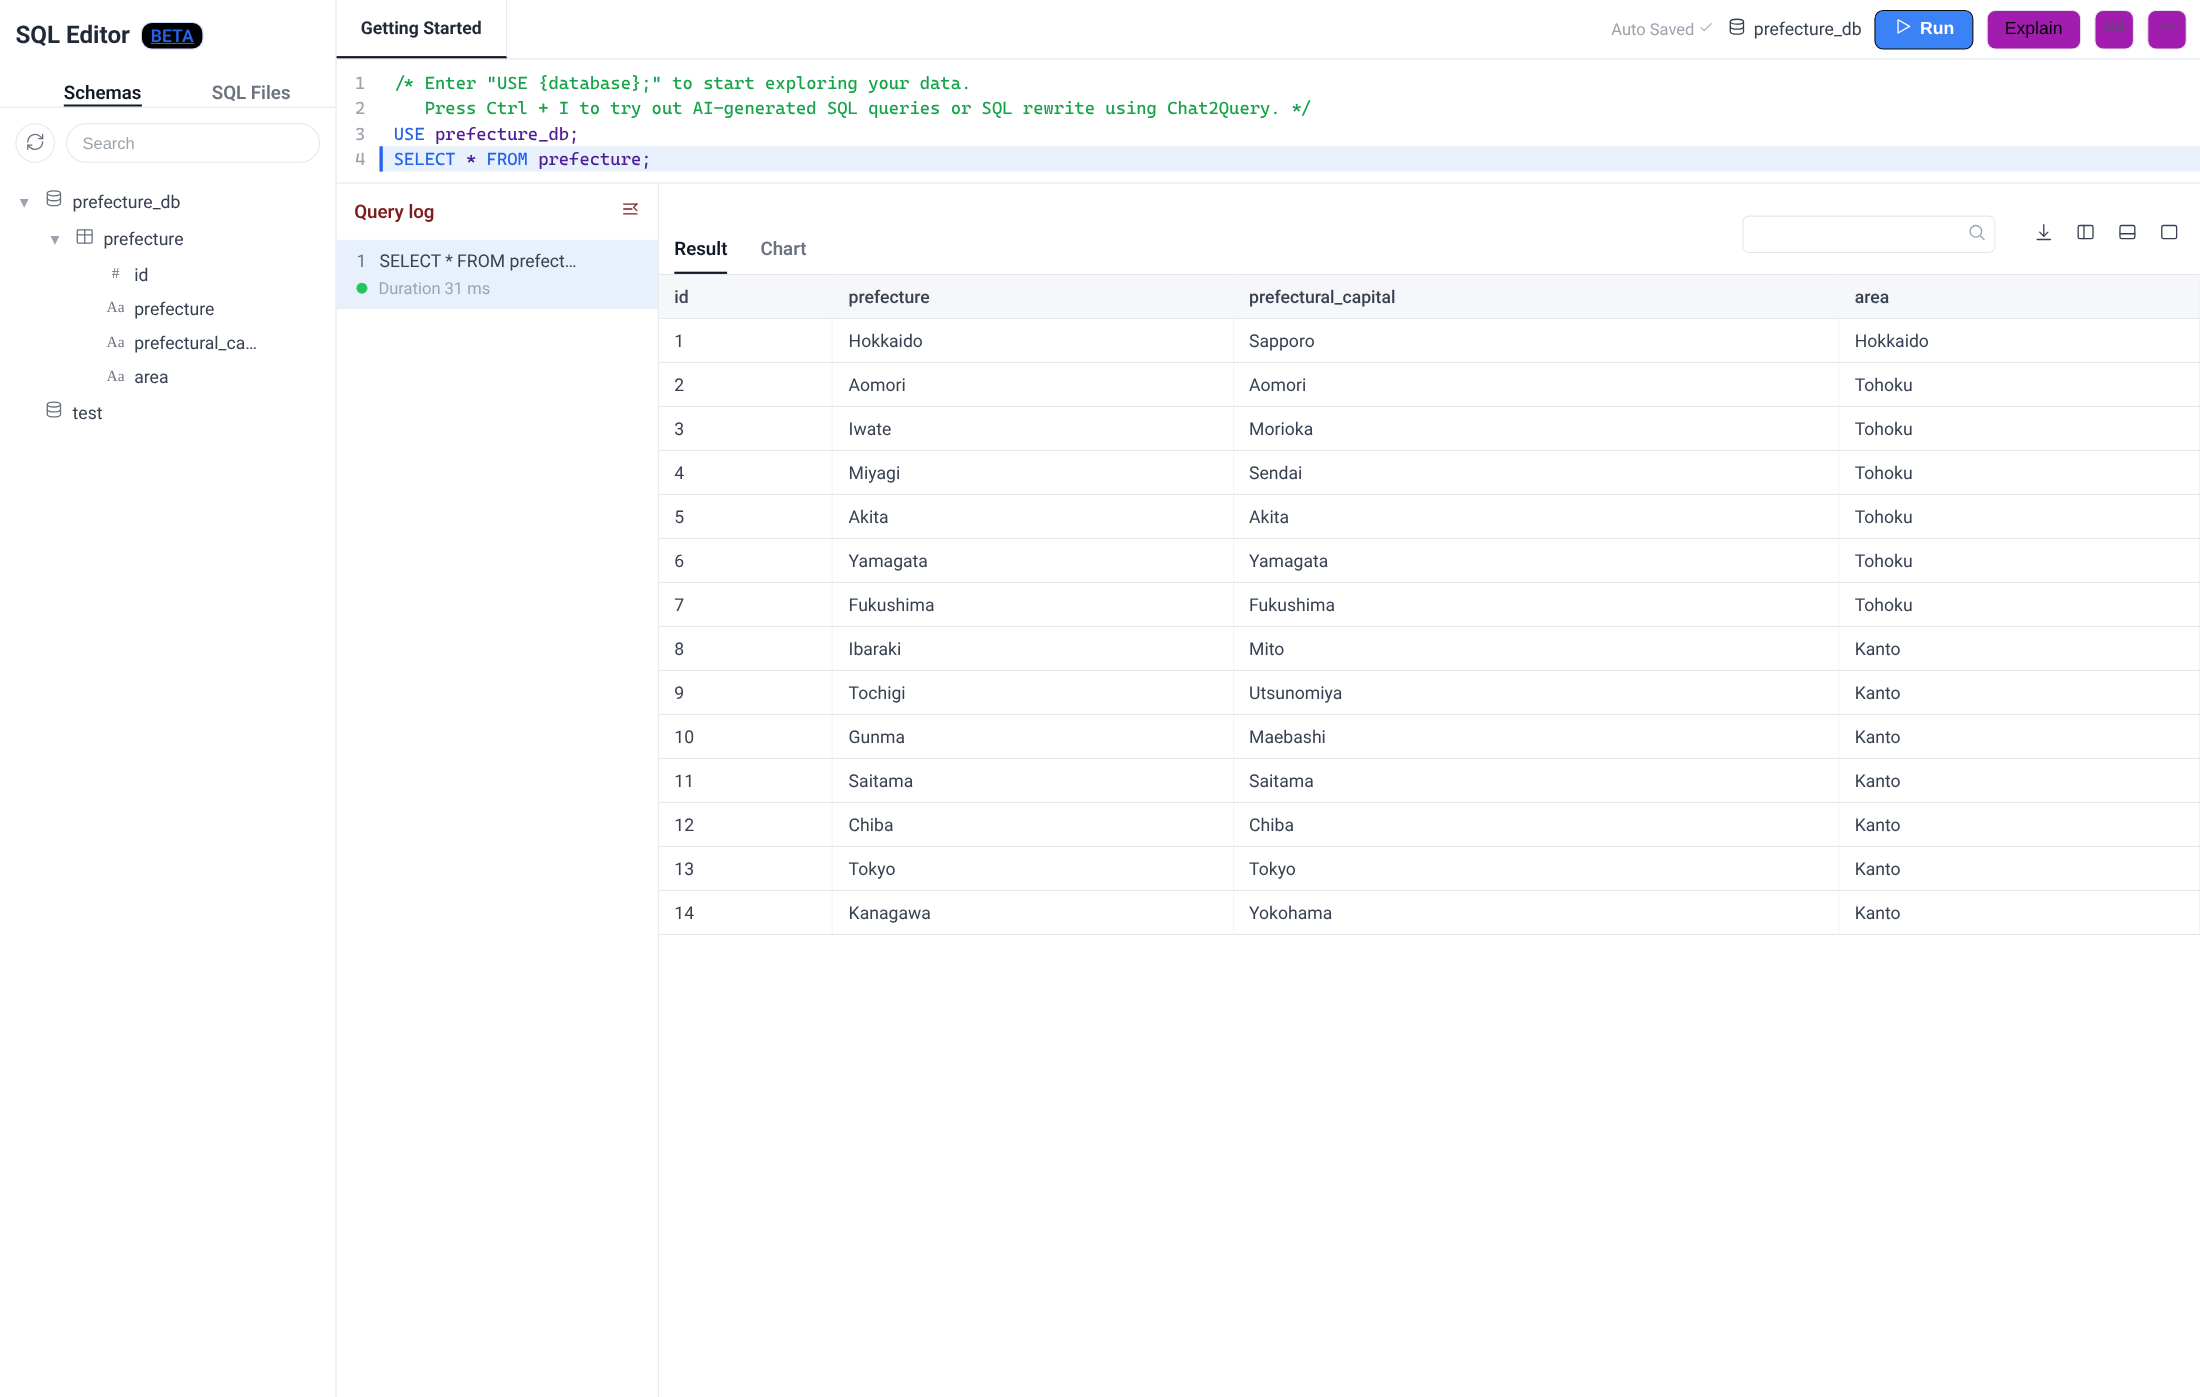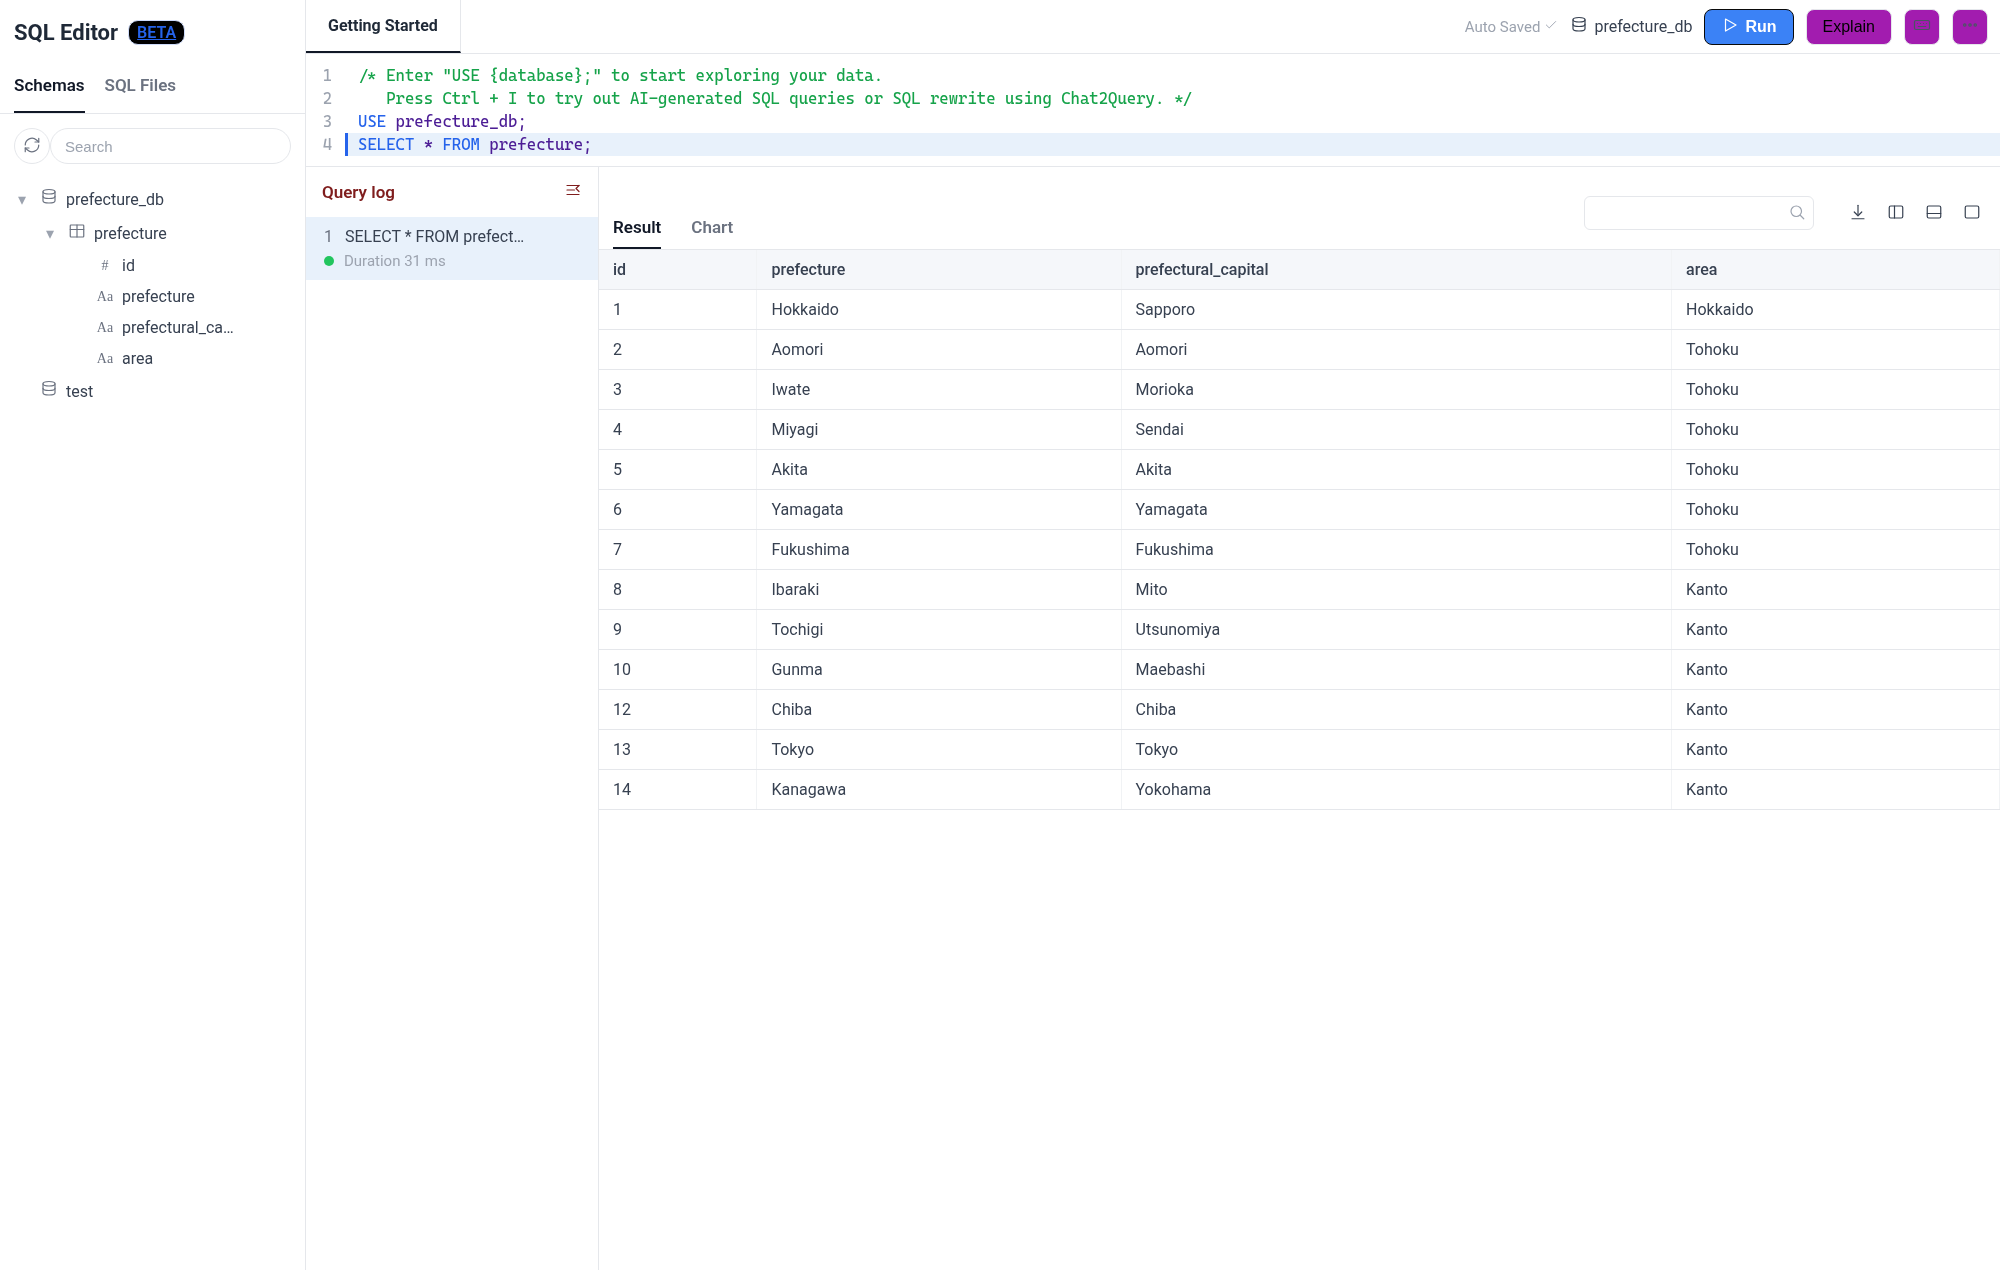--- a/index.html
+++ b/index.html
@@ -7,25 +7,25 @@
   body { display: flex; flex-direction: column; overflow: hidden; }
 
   
   .layout { display: flex; flex: 1; min-height: 0; }
   .sidebar { width: 306px; border-right: 1px solid #e5e7eb; display: flex; flex-direction: column; padding-top: 10px; }
   .sidebar-header { display: flex; align-items: center; gap: 10px; padding: 10px 16px 10px 14px; }
   .sidebar-title { font-size: 22px; font-weight: 700; }
   .beta-badge { font-size: 16px; font-weight: 600; color: #2563eb; border: 1px solid #cfdcfb; background: #000000; padding: 2px 8px; border-radius: 10px; text-decoration: underline; }
 
   .sidebar-tabs { display: flex; gap: 20px; padding: 20px 14px 0 14px; font-size: 17px; font-weight: 600; }
-  .sidebar-tab { color: #6b7280; cursor: pointer; padding-bottom: 16px; }
+  .sidebar-tab { color: #6b7280; cursor: pointer; padding-bottom: 0; margin-left: 44px; }
   .sidebar-tab.active { color: #111827; border-bottom: 2px solid #111827; }
   .sidebar-divider { border-bottom: 1px solid #e5e7eb; }
 
-  .sidebar-search-row { display: flex; padding: 14px 14px; align-items: center; }
+  .sidebar-search-row { display: flex; gap: 10px; padding: 14px 14px; align-items: center; }
   .refresh-btn { width: 36px; height: 36px; border: 1px solid #e5e7eb; border-radius: 18px; background: #fff; display: flex; align-items: center; justify-content: center; cursor: pointer; color: #6b7280; }
   .search-input { flex: 1; height: 36px; border: 1px solid #e5e7eb; border-radius: 18px; padding: 0 14px; font-size: 15px; outline: none; }
   .search-input::placeholder { color: #9ca3af; }
 
   .tree { padding: 4px 6px 0 14px; font-size: 16px; color: #374151; overflow-y: auto; }
   .tree-item { display: flex; align-items: center; gap: 8px; padding: 6px 4px; cursor: pointer; white-space: nowrap; overflow: hidden; text-overflow: ellipsis; }
   .tree-item .icon { width: 18px; text-align: center; color: #6b7280; flex-shrink: 0; }
   .tree-item .chev { width: 14px; color: #9ca3af; flex-shrink: 0; }
   .tree-children { padding-left: 28px; }
   .tree-col-label { overflow: hidden; text-overflow: ellipsis; }
@@ -384,20 +384,26 @@
                   <td>Utsunomiya</td>
                   <td>Kanto</td>
                 </tr>
                 <tr>
                   <td>10</td>
                   <td>Gunma</td>
                   <td>Maebashi</td>
                   <td>Kanto</td>
                 </tr>
                 <tr>
+                  <td>11</td>
+                  <td>Saitama</td>
+                  <td>Saitama</td>
+                  <td>Kanto</td>
+                </tr>
+                <tr>
                   <td>12</td>
                   <td>Chiba</td>
                   <td>Chiba</td>
                   <td>Kanto</td>
                 </tr>
                 <tr>
                   <td>13</td>
                   <td>Tokyo</td>
                   <td>Tokyo</td>
                   <td>Kanto</td>

